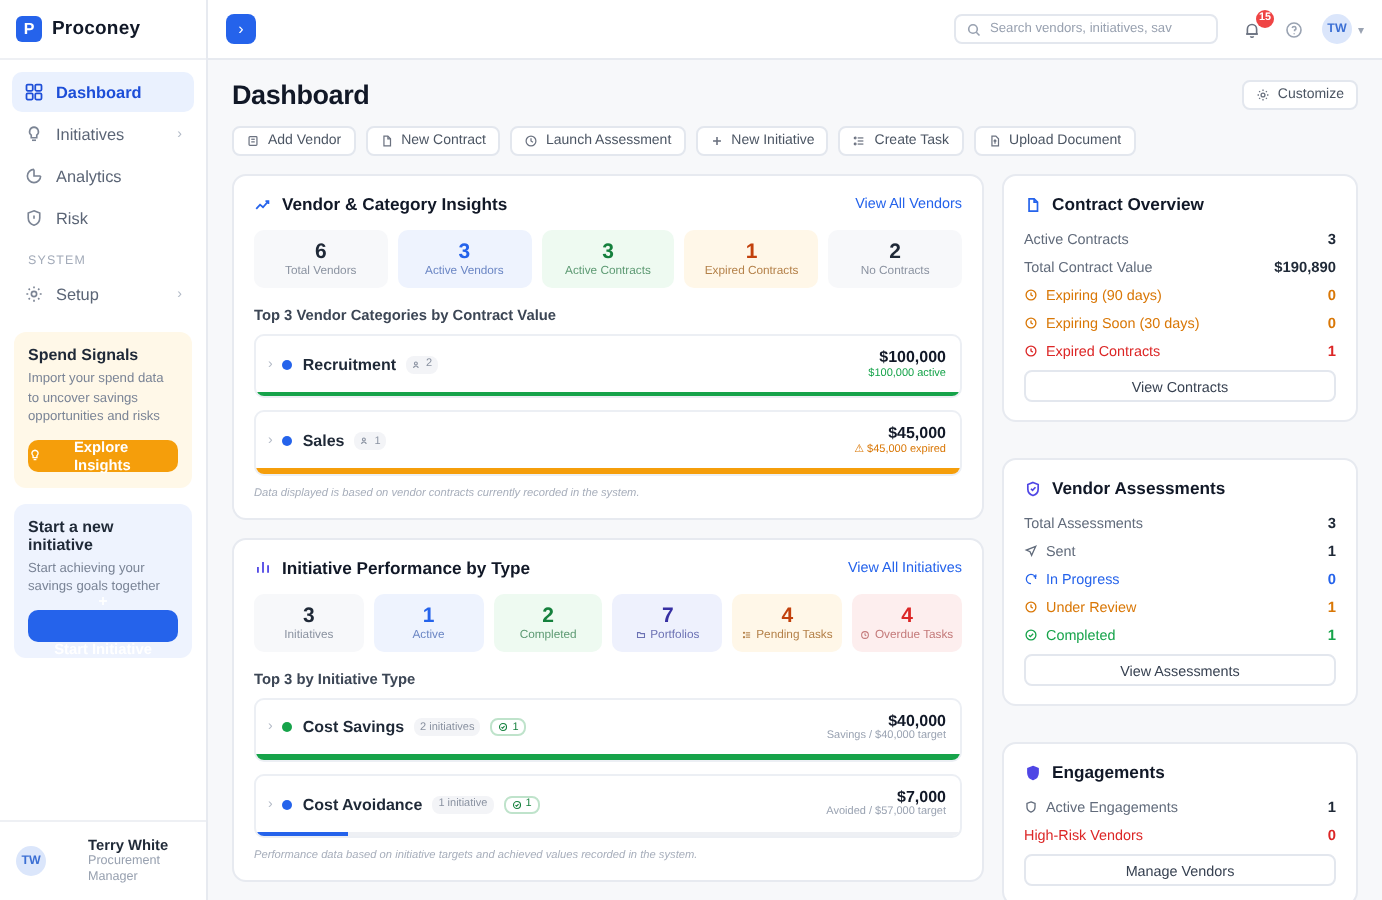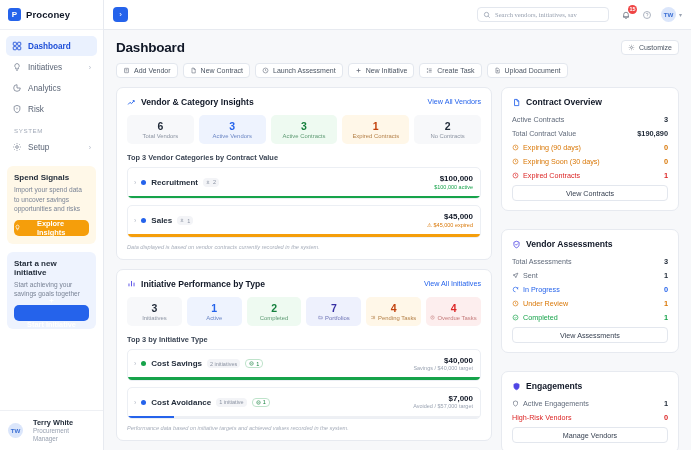--- a/index.html
+++ b/index.html
@@ -55,21 +55,21 @@
   .promo-sub { font-size: 6.6px; color: #7a8496; line-height: 1.45; margin-bottom: 6px; }
   .promo-btn {
     display: flex; align-items: center; justify-content: center; gap: 16px;
     height: 16px; border-radius: 5px; font-size: 7.4px; font-weight: bold; color: #fff;
   }
   .promo-btn.amber { background: #f59e0b; }
   .promo-btn.blue  { background: #2563eb; flex-direction: column; }
 
   .sidebar-spacer { flex: 1; }
   .sb-user {
-    display: flex; align-items: center; gap: 10px;
+    display: flex; align-items: center; gap: 21px;
     padding: 7px 8px; border-top: 1px solid #eef0f4;
   }
   .avatar-sm {
     width: 15px; height: 15px; border-radius: 50%; background: #dbe6fb; color: #3b6fd4;
     font-size: 6.2px; font-weight: bold; display: flex; align-items: center;
     justify-content: center; flex: none;
   }
   .sb-user-name { font-size: 7.4px; font-weight: bold; color: #1f2937; line-height: 1.25; }
   .sb-user-role { font-size: 6.3px; color: #98a1b0; line-height: 1.25; }
 
@@ -85,21 +85,21 @@
     display: flex; align-items: center; justify-content: center; font-size: 8px;
   }
   .topbar-spacer { flex: 1; }
   .search-box {
     width: 132px; height: 15px; border: 1px solid #e3e7ee; border-radius: 4px;
     background: #fff; display: flex; align-items: center; gap: 4px; padding: 0 5px;
     margin-right: 10px;
   }
   .search-box input {
     border: none; outline: none; font-size: 6.6px; color: #6b7280;
-    font-family: Liberation Serif, serif; width: 100%; background: transparent;
+    font-family: Liberation Sans, sans-serif; width: 100%; background: transparent;
   }
   .search-box input::placeholder { color: #98a1b0; }
   .icon-btn { position: relative; width: 14px; height: 14px; display:flex; align-items:center; justify-content:center; margin-right: 7px; }
   .badge-dot {
     position: absolute; top: -3px; right: -4px; min-width: 9px; height: 9px;
     border-radius: 5px; background: #ef4444; color: #fff; font-size: 5.4px;
     font-weight: bold; display: flex; align-items: center; justify-content: center; padding: 0 1.5px;
   }
   .user-chip { display: flex; align-items: center; gap: 3px; }
   .caret { font-size: 6px; color: #9aa3b2; }

